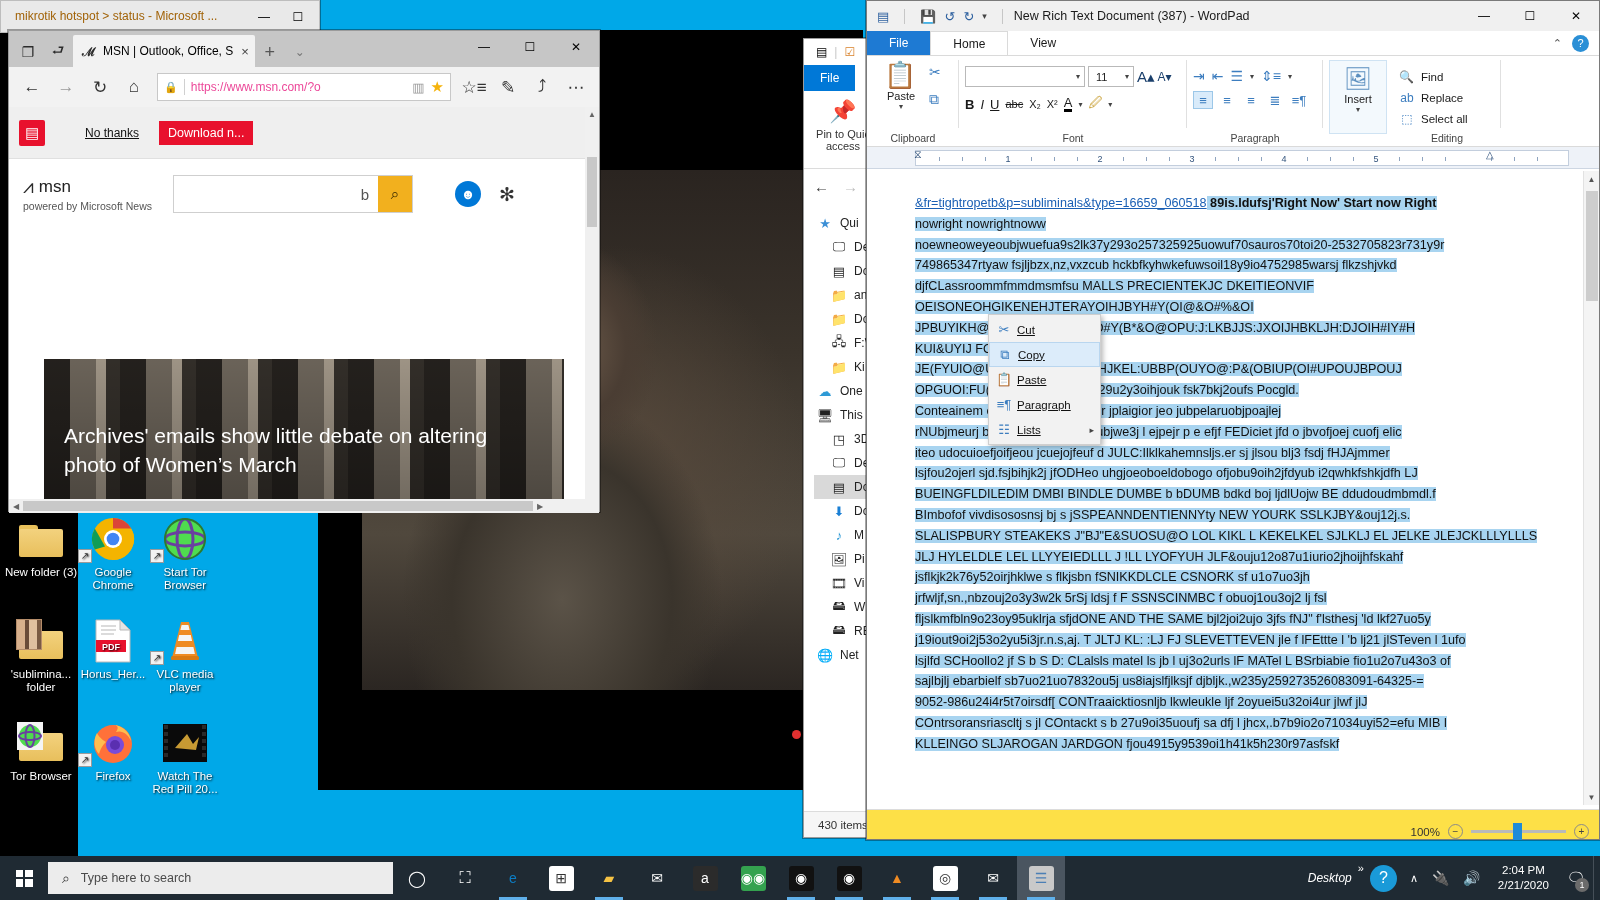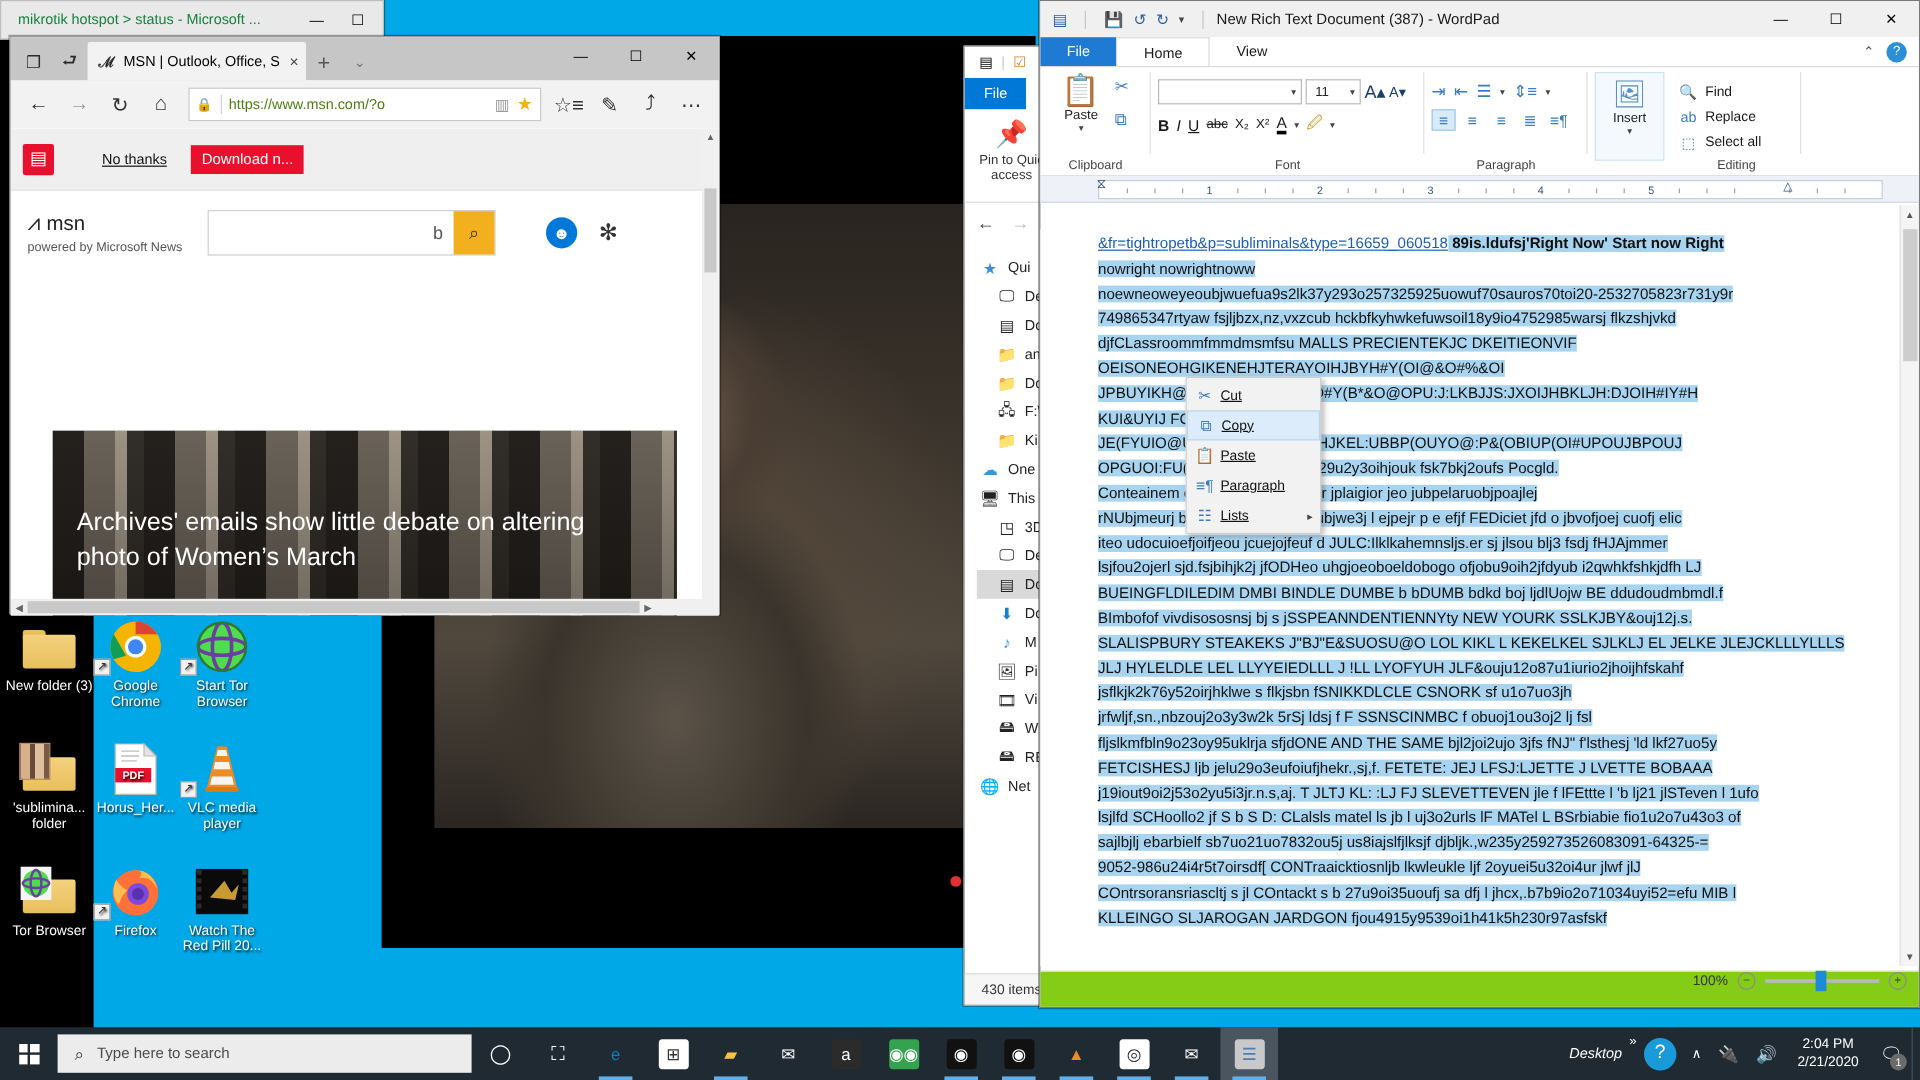--- a/index.html
+++ b/index.html
@@ -23,21 +23,21 @@
   .folder:before{content:"";position:absolute;left:0;top:3px;width:19px;height:6px;background:#e8c05a;border-radius:2px 3px 0 0;}
   .folder:after{content:"";position:absolute;left:0;top:7px;width:44px;height:28px;background:linear-gradient(#f3d27e,#e8bf5c);border-radius:2px;}
   .shortcut-arrow{position:absolute;left:2px;bottom:0;width:14px;height:14px;background:#f2f2f2;border:1px solid #9a9a9a;
     display:flex;align-items:center;justify-content:center;font-size:10px;color:#333;line-height:1;}
 
   
   .win { position:absolute; background:#fff; box-shadow:0 0 0 1px rgba(0,0,0,.35); }
 
   
   #mikrotik { left:0; top:0; width:320px; height:33px; background:#e9e9e9; border:1px solid #bdbdbd;}
-  #mikrotik .mt-title { padding-left:14px; font-size:12px; color:#15803d; line-height:31px; white-space:nowrap; overflow:hidden;}
+  #mikrotik .mt-title { padding-left:14px; font-size:12px; color:#a16207; line-height:31px; white-space:nowrap; overflow:hidden;}
   #mikrotik .mt-btns { position:absolute; right:4px; top:0; display:flex; }
   #mikrotik .mt-btns div { width:34px; height:31px; display:flex; align-items:center; justify-content:center; font-size:12px;}
 
   
   #camera { left:318px; top:8px; width:360px; height:30px; background:#000; }
   #camera .cam-title { color:#fff; font-size:12.5px; padding:6px 0 0 12px; }
   #camera-body { position:absolute; left:318px; top:30px; width:545px; height:760px; background:#000; overflow:hidden;}
   #cam-video { position:absolute; left:44px; top:140px; width:460px; height:520px;
      background:
        radial-gradient(ellipse 120px 150px at 210px 180px, #6b5a4a 0%, #4a3d33 45%, rgba(40,33,28,0) 72%),
@@ -59,21 +59,21 @@
   .edge-tab .tl { white-space:nowrap; overflow:hidden; text-overflow:clip; }
   .edge-tab .tx { margin-left:8px; font-size:13px; color:#444; }
   #edge-winbtns { margin-left:auto; display:flex; align-self:flex-start; }
   #edge-winbtns div { width:46px; height:32px; display:flex; align-items:center; justify-content:center; font-size:12px; color:#000;}
   #edge-navbar { display:flex; align-items:center; height:40px; background:#f2f2f2; padding:0 6px; }
   .navbtn { width:34px; height:34px; display:flex; align-items:center; justify-content:center; font-size:17px; color:#333;}
   .navbtn.dim { color:#9a9a9a; }
   #edge-url { flex:1; display:flex; align-items:center; height:28px; background:#fff; border:1px solid #c8c8c8; margin:0 6px; padding:0 6px; }
   #edge-url .lock { font-size:11px; color:#555; margin-right:6px;}
   #edge-url .sep { width:1px; height:16px; background:#d0d0d0; margin-right:6px;}
-  #edge-url .u { flex:1; font-size:12px; color:#4d7c0f; white-space:nowrap; overflow:hidden;}
+  #edge-url .u { flex:1; font-size:12px; color:#ec4899; white-space:nowrap; overflow:hidden;}
   #edge-url .reading { font-size:13px; color:#9a9a9a; margin-right:6px;}
   #edge-url .star { font-size:15px; color:#f5b30c; }
   #edge-content { position:relative; height:406px; background:#fff; overflow:hidden; }
   #msn-banner { display:flex; align-items:center; height:52px; background:#efefef; border-bottom:1px solid #e0e0e0; padding:0 10px;}
   #msn-banner .nicon { width:26px; height:26px; background:#e8112d; border-radius:2px; display:flex; align-items:center; justify-content:center; margin-right:10px;}
   #msn-banner .nicon span { color:#fff; font-size:15px; line-height:1;}
   .banner-t1 { font-size:14.5px; font-weight:bold; color:#1a1a1a; }
   .banner-t2 { font-size:11.5px; font-weight:bold; color:#1a1a1a; }
   #msn-banner .nothanks { margin-left:30px; font-size:12px; color:#111; text-decoration:underline; white-space:nowrap;}
   #msn-banner .dl { margin-left:20px; background:#e8112d; color:#fff; font-size:12.5px; padding:5px 9px; white-space:nowrap;text-align:center;}
@@ -161,21 +161,21 @@
   #wp-ruler .num { position:absolute; transform:translateX(-50%); }
   #wp-ruler .tick { position:absolute; top:6px; width:1px; height:4px; background:#8fa4bf;}
   #wp-doc { position:absolute; left:0; right:0; top:190px; bottom:34px; background:#fff; overflow:hidden;}
   #wp-page { position:absolute; left:48px; right:32px; top:0; bottom:0; background:#fff; padding:2px 0 0 0;}
   .dline { font-size:12.6px; line-height:20.8px; color:#111; white-space:nowrap; }
   .dline span.sel { background:#a8d4f0; }
   .dline a { color:#1a5fb4; text-decoration:underline; }
   #wp-vscroll { position:absolute; right:0; top:170px; bottom:34px; width:16px; background:#f4f4f4; border-left:1px solid #e2e2e2;}
   #wp-vscroll .up,#wp-vscroll .dn { height:16px; display:flex; align-items:center; justify-content:center; font-size:8px; color:#555;}
   #wp-vscroll .thumb { position:absolute; top:20px; left:2px; width:12px; height:110px; background:#cdcdcd;}
-  #wp-status { position:absolute; left:0; right:0; bottom:0; height:30px; background:#84cc16; border-top:1px solid #dcdcdc; display:flex; align-items:flex-start;}
+  #wp-status { position:absolute; left:0; right:0; bottom:0; height:30px; background:#fde047; border-top:1px solid #dcdcdc; display:flex; align-items:flex-end;}
   #wp-status .zoom { margin-left:auto; display:flex; align-items:center; gap:8px; padding-right:10px; font-size:11.5px; color:#333;}
   #wp-status .zc { width:15px;height:15px;border-radius:50%;border:1px solid #8a8a8a;display:flex;align-items:center;justify-content:center;font-size:10px;color:#444;}
   #wp-status .track { width:95px; height:3px; background:#b9b9b9; position:relative;}
   #wp-status .track .knob { position:absolute; left:42px; top:-7px; width:9px; height:17px; background:#1e8bd8;}
 
   
   #ctxmenu { position:absolute; left:988px; top:314px; width:113px; background:#f2f2f2; border:1px solid #cfcfcf;
              box-shadow:2px 2px 5px rgba(0,0,0,.28); padding:2px 0; z-index:50;}
   #ctxmenu .item { display:flex; align-items:center; height:25px; font-size:11.5px; color:#111; padding-left:2px;}
   #ctxmenu .item .ic { width:26px; text-align:center; font-size:13px; color:#3c7dbf;}
@@ -697,21 +697,20 @@
         <div class="dline"><span class="sel">rNUbjmeurj buoeljbj lenubjej ljre ubjwe3j l ejpejr p e efjf FEDiciet jfd o jbvofjoej cuofj elic</span></div>
         <div class="dline"><span class="sel">iteo udocuioefjoifjeou jcuejojfeuf d JULC:Ilklkahemnsljs.er sj jlsou blj3 fsdj fHJAjmmer</span></div>
         <div class="dline"><span class="sel">lsjfou2ojerl sjd.fsjbihjk2j jfODHeo uhgjoeoboeldobogo ofjobu9oih2jfdyub i2qwhkfshkjdfh LJ</span></div>
         <div class="dline"><span class="sel">BUEINGFLDILEDIM DMBI BINDLE DUMBE b bDUMB bdkd boj ljdlUojw BE ddudoudmbmdl.f</span></div>
         <div class="dline"><span class="sel">BImbofof vivdisososnsj bj s jSSPEANNDENTIENNYty NEW YOURK SSLKJBY&amp;ouj12j.s.</span></div>
         <div class="dline"><span class="sel">SLALISPBURY STEAKEKS J"BJ"E&amp;SUOSU@O LOL KIKL L KEKELKEL SJLKLJ EL JELKE JLEJCKLLLYLLLS</span></div>
         <div class="dline"><span class="sel">JLJ HYLELDLE LEL LLYYEIEDLLL J !LL LYOFYUH JLF&amp;ouju12o87u1iurio2jhoijhfskahf</span></div>
         <div class="dline"><span class="sel">jsflkjk2k76y52oirjhklwe s flkjsbn fSNIKKDLCLE CSNORK sf u1o7uo3jh</span></div>
         <div class="dline"><span class="sel">jrfwljf,sn.,nbzouj2o3y3w2k 5rSj ldsj f F SSNSCINMBC f obuoj1ou3oj2 lj fsl</span></div>
         <div class="dline"><span class="sel">fljslkmfbln9o23oy95uklrja sfjdONE AND THE SAME bjl2joi2ujo 3jfs fNJ" f'lsthesj 'ld lkf27uo5y</span></div>
-        <div class="dline"><span class="sel">FETCISHESJ ljb jelu29o3eufoiufjhekr.,sj,f. FETETE: JEJ LFSJ:LJETTE J LVETTE BOBAAA</span></div>
         <div class="dline"><span class="sel">j19iout9oi2j53o2yu5i3jr.n.s,aj. T JLTJ KL: :LJ FJ SLEVETTEVEN jle f lFEttte l 'b lj21 jlSTeven l 1ufo</span></div>
         <div class="dline"><span class="sel">lsjlfd SCHoollo2 jf S b S D: CLalsls matel ls jb l uj3o2urls lF MATel L BSrbiabie fio1u2o7u43o3 of</span></div>
         <div class="dline"><span class="sel">sajlbjlj ebarbielf sb7uo21uo7832ou5j us8iajslfjlksjf djbljk.,w235y259273526083091-64325-=</span></div>
         <div class="dline"><span class="sel">9052-986u24i4r5t7oirsdf[ CONTraaicktiosnljb lkwleukle ljf 2oyuei5u32oi4ur jlwf jlJ</span></div>
         <div class="dline"><span class="sel">COntrsoransriascltj s jl COntackt s b 27u9oi35uoufj sa dfj l jhcx,.b7b9io2o71034uyi52=efu MIB l</span></div>
         <div class="dline"><span class="sel">KLLEINGO SLJAROGAN JARDGON fjou4915y9539oi1h41k5h230r97asfskf</span></div>
       </div>
   </div>
 
   <div id="wp-vscroll">

